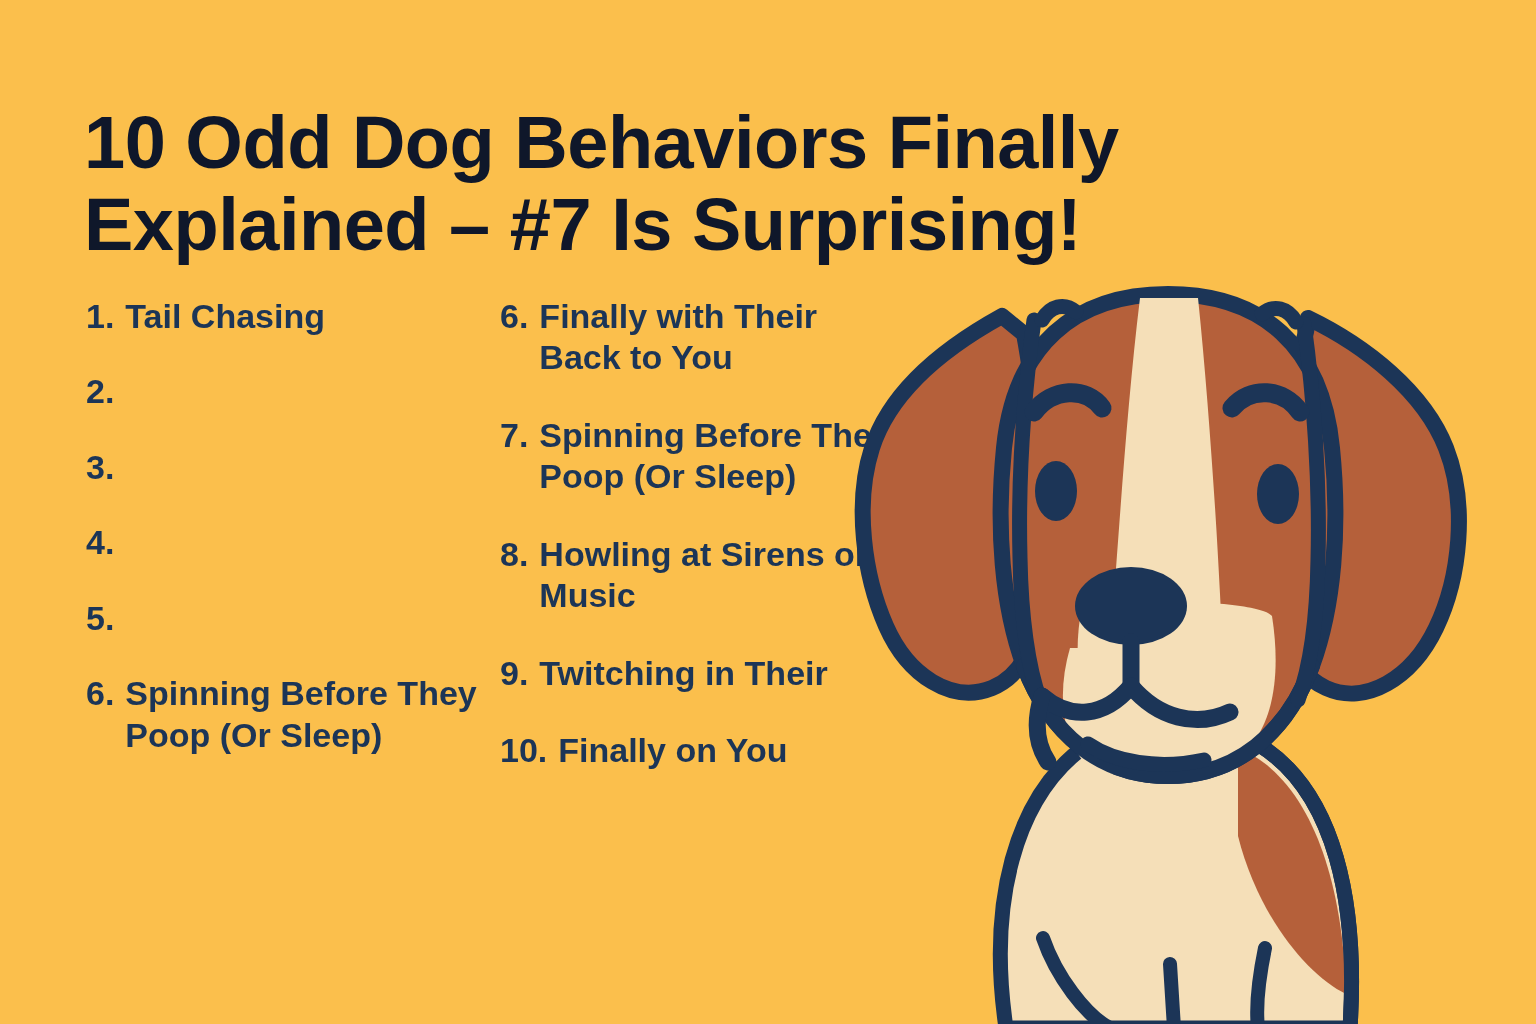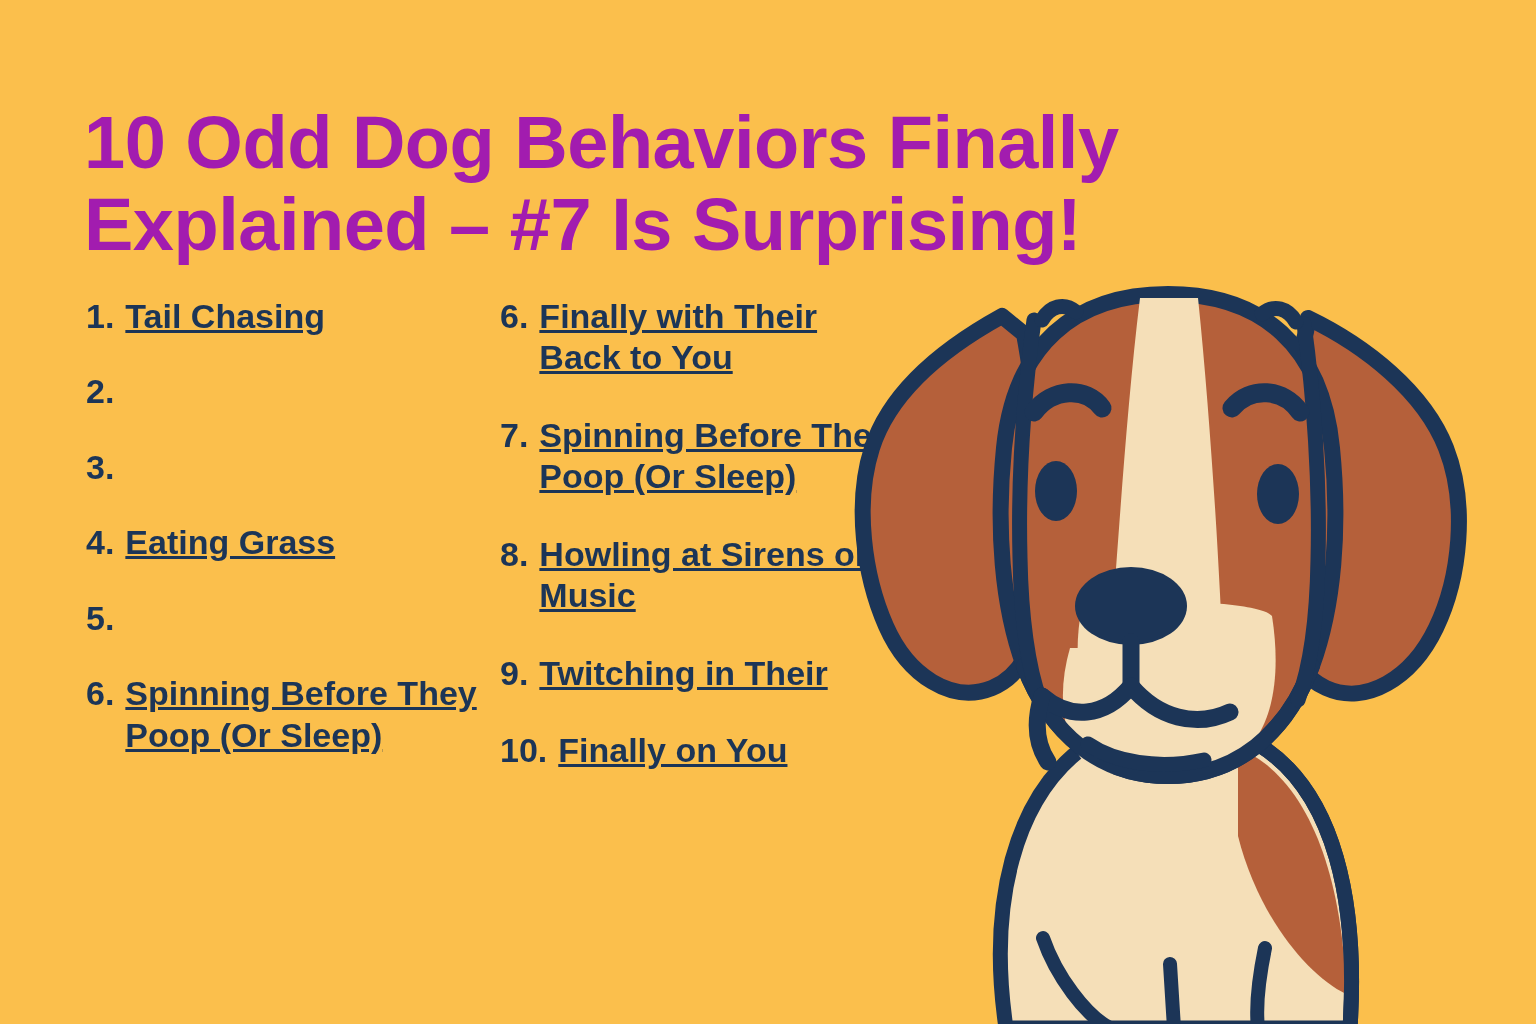--- a/index.html
+++ b/index.html
@@ -23,21 +23,21 @@
   
   .title {
     position: absolute;
     left: 84px;
     top: 52px;
     width: 1260px;
     font-size: 74px;
     line-height: 1.12;
     font-weight: 700;
     letter-spacing: -0.5px;
-    color: #a21caf;
+    color: #0f172a;
     white-space: pre-wrap;
   }
 
   
   .col {
     position: absolute;
     color: #1C3557;
     font-weight: 700;
   }
   .col-left {
@@ -65,21 +65,20 @@
   .col-right .list-item {
     margin-bottom: 36px;
   }
   .item-num {
     flex: 0 0 auto;
     margin-right: 11px;
     white-space: nowrap;
   }
   .item-text {
     flex: 1 1 auto;
-    text-decoration: underline;
   }
 
   
   .dog-wrap {
     position: absolute;
     left: 838px;
     top: 276px;
     width: 660px;
     height: 752px;
   }
@@ -103,21 +102,20 @@
         <span class="item-text">Tail Chasing</span>
       </li>
       <li class="list-item">
         <span class="item-num">2.</span>
       </li>
       <li class="list-item">
         <span class="item-num">3.</span>
       </li>
       <li class="list-item">
         <span class="item-num">4.</span>
-        <span class="item-text">Eating Grass</span>
       </li>
       <li class="list-item">
         <span class="item-num">5.</span>
       </li>
       <li class="list-item">
         <span class="item-num">6.</span>
         <span class="item-text">Spinning Before They Poop (Or Sleep)</span>
       </li>
     </ul>
   </div>

